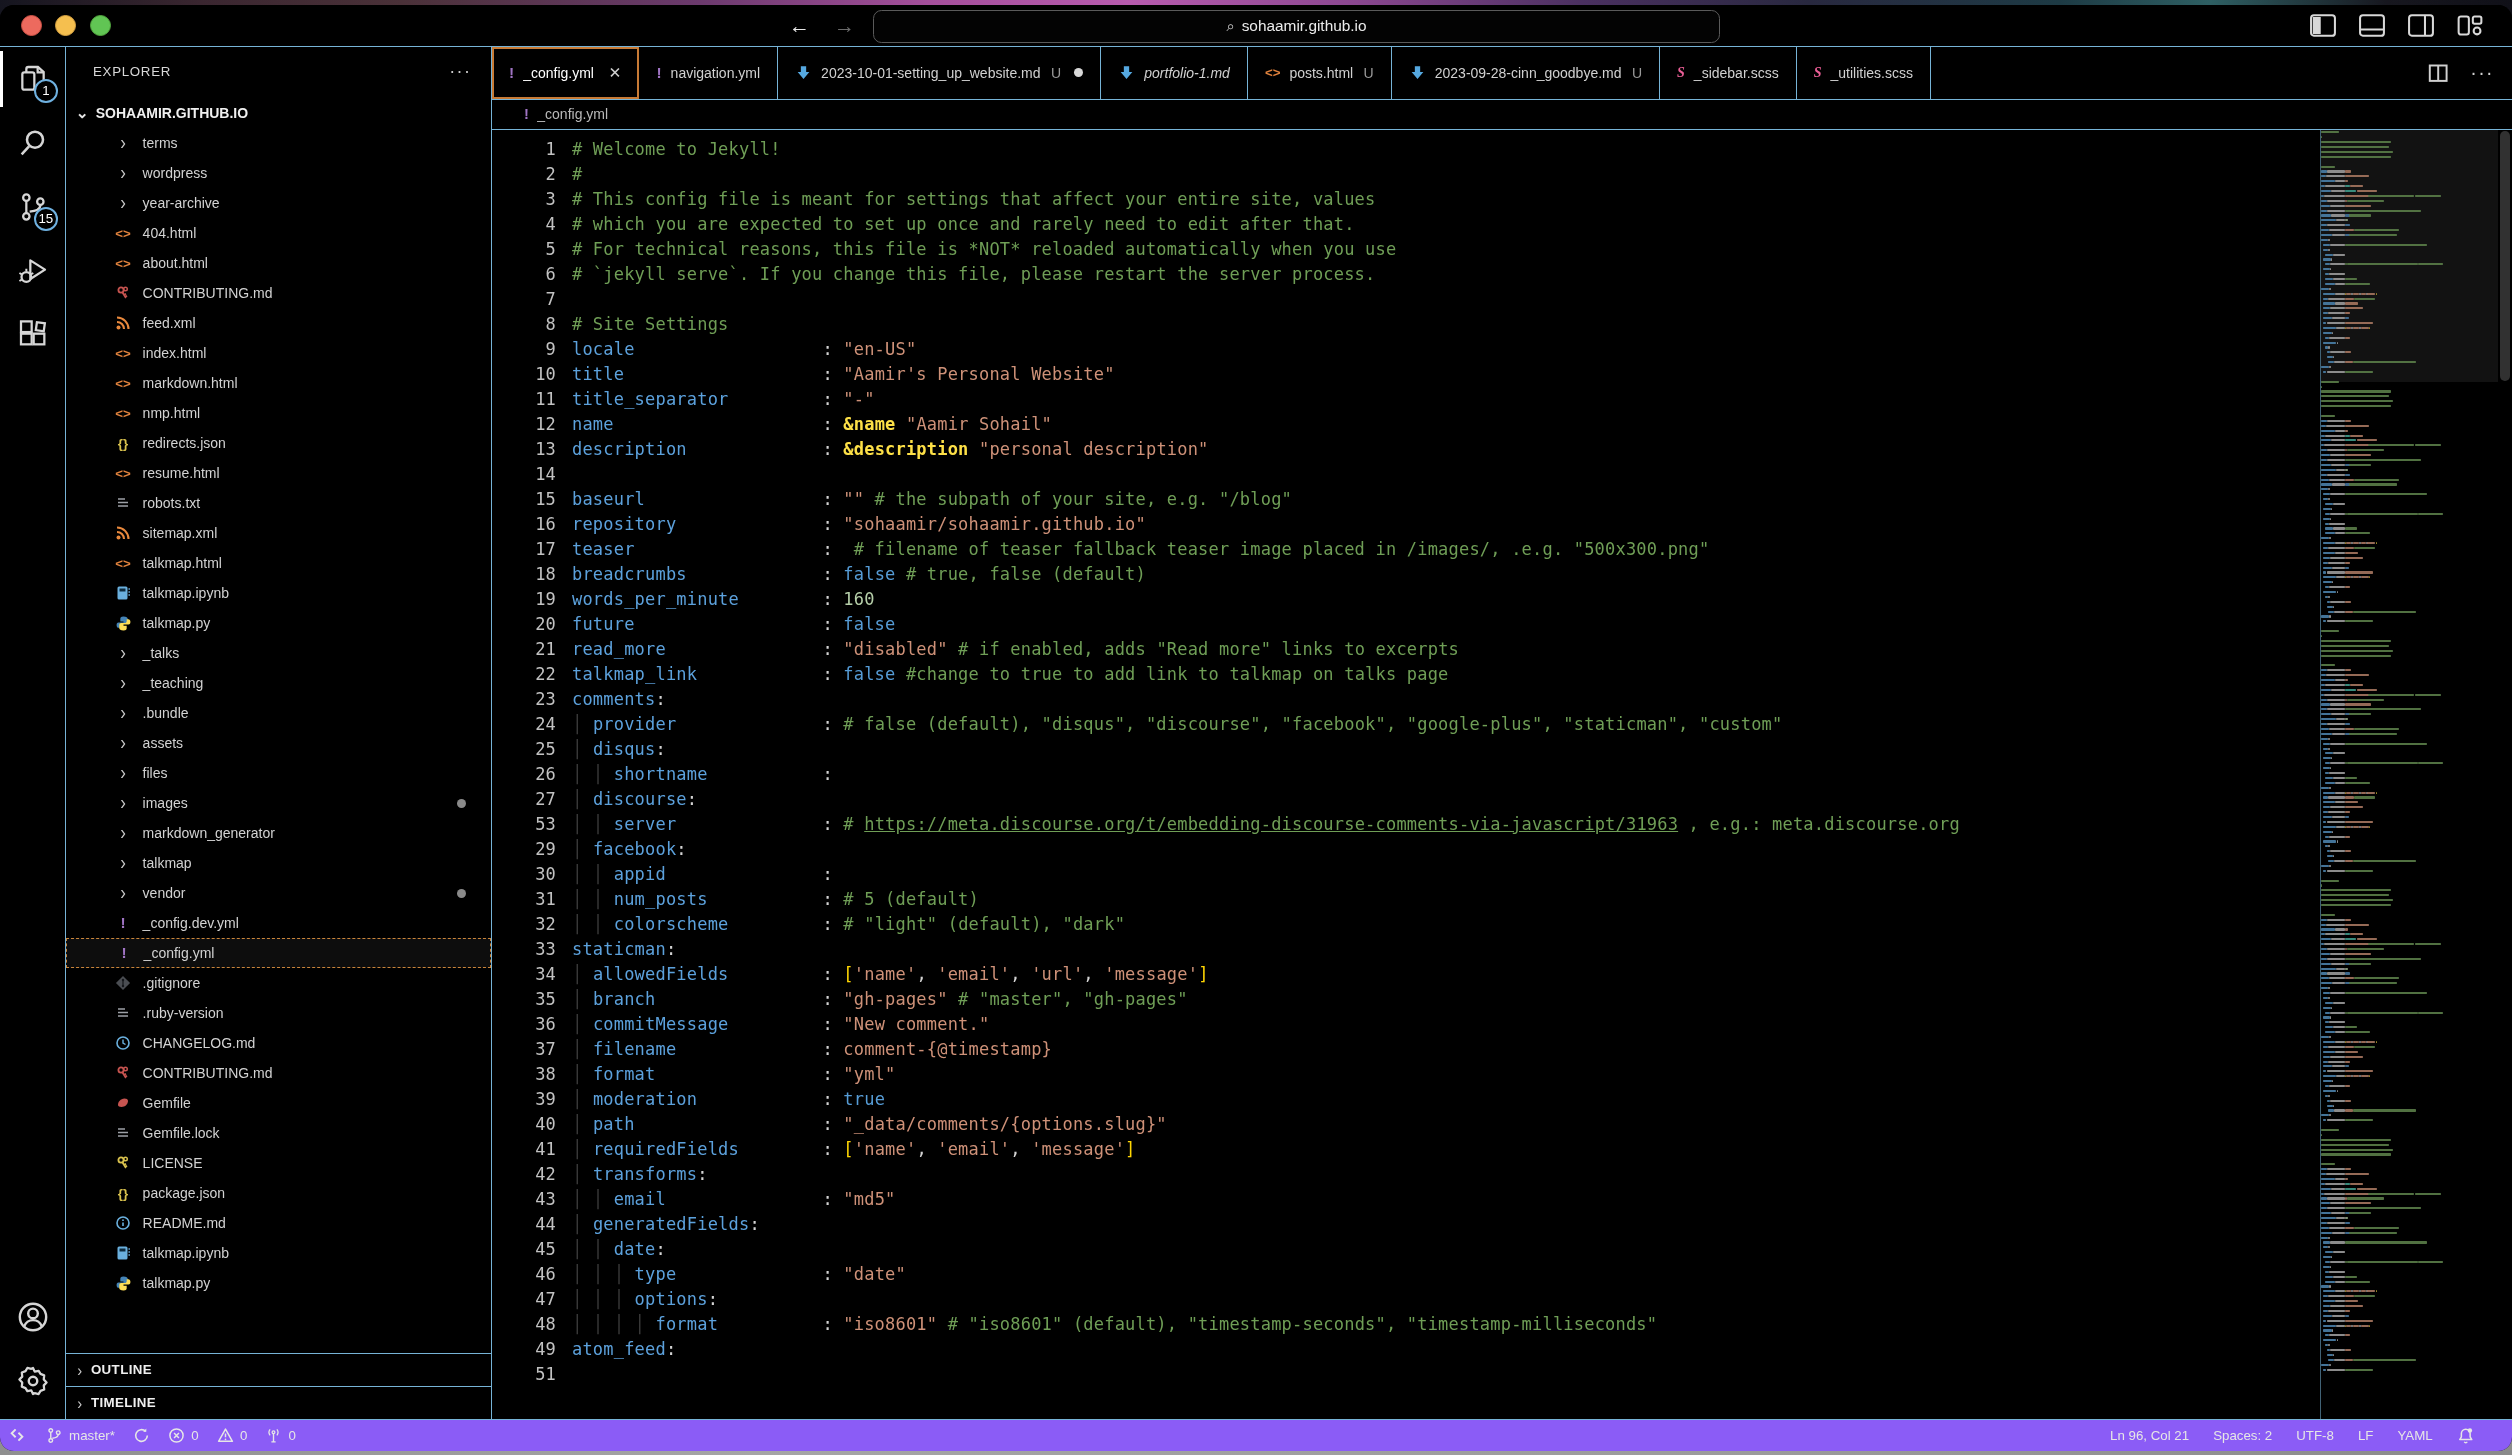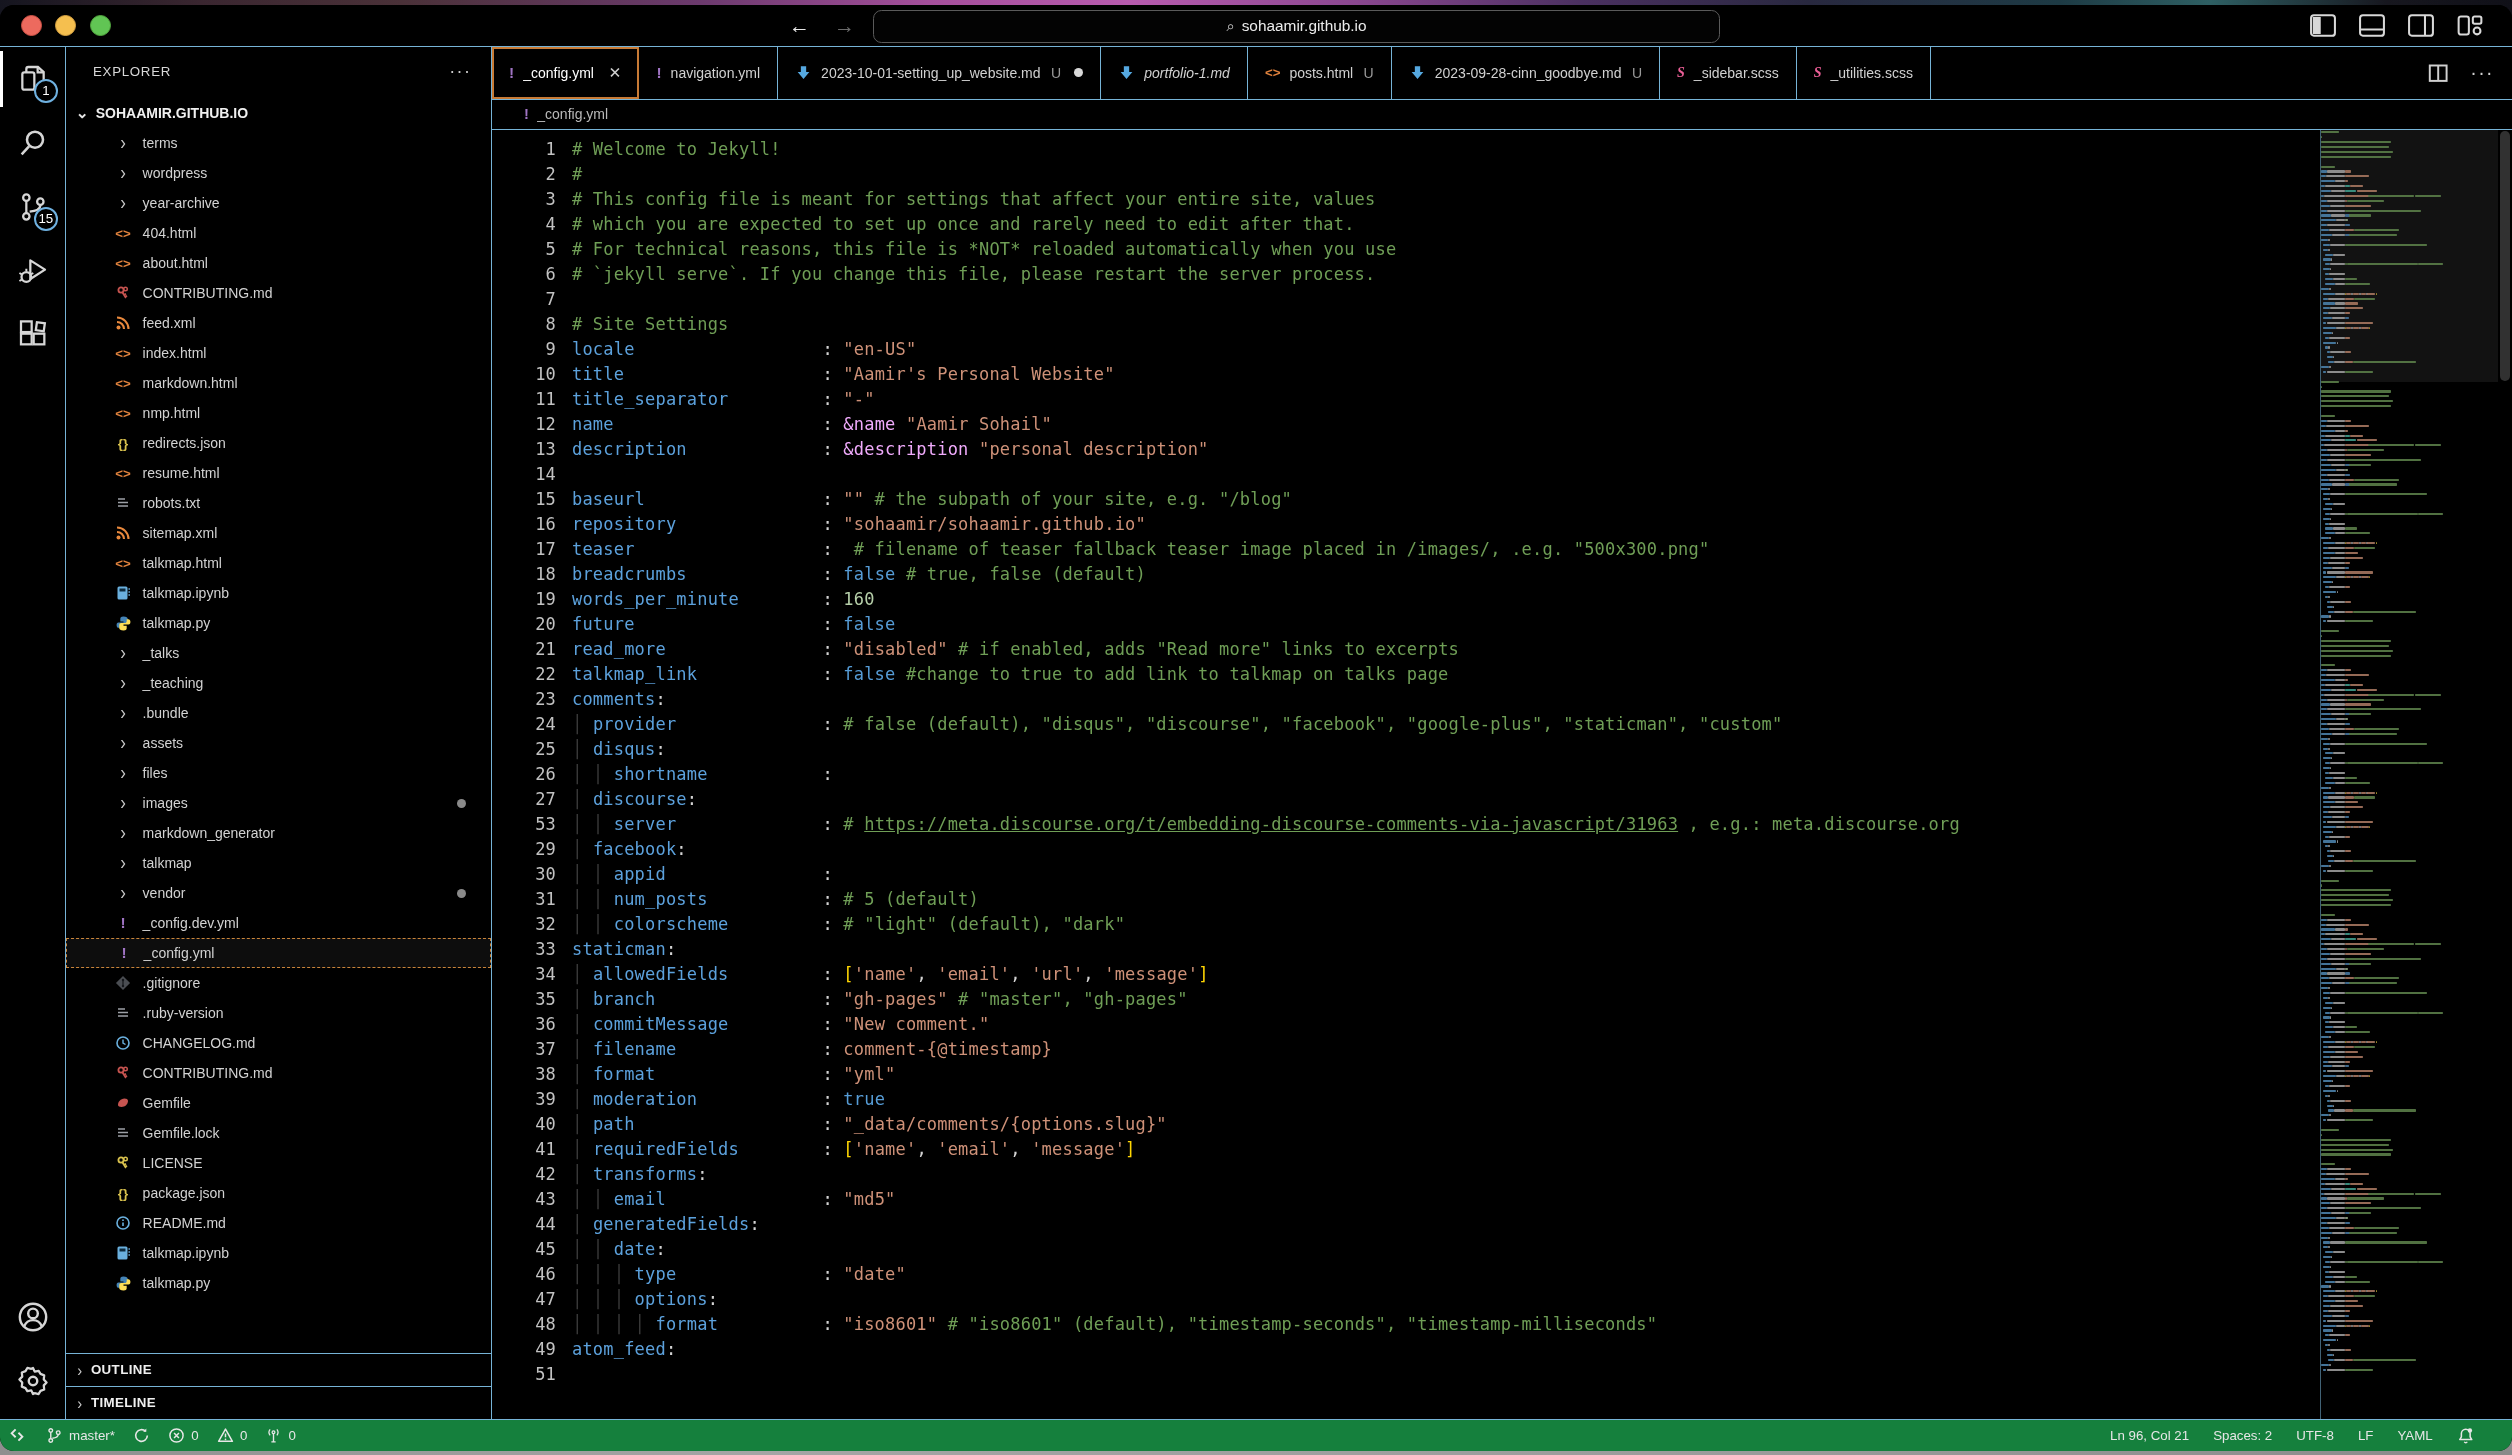--- a/index.html
+++ b/index.html
@@ -63,31 +63,31 @@
   .tab-actions{margin-left:auto;display:flex;align-items:center;gap:21px;padding:0 18px;color:#d0d0d0;flex:0 0 auto;}
   .breadcrumb{height:29px;flex:0 0 auto;display:flex;align-items:center;gap:8.4px;padding-left:32px;color:#b9b9b9;
     font-size:14px;border-bottom:1.4px solid #76b3d6;}
   .codewrap{flex:1;position:relative;min-height:0;background:#000;}
   .codelines{position:absolute;top:7px;left:0;right:191px;bottom:0;overflow:hidden;
     font-family:"DejaVu Sans Mono",monospace;font-size:17px;line-height:25px;letter-spacing:0.2px;}
   .cl{display:flex;height:25px;white-space:pre;}
   .ln{width:64px;flex:0 0 auto;text-align:right;color:#c2c2c2;}
   .lc{margin-left:16px;}
   .seg-c{color:#6f9e56;} .seg-k{color:#5ca1dc;} .seg-p{color:#d4d4d4;} .seg-s{color:#ce9178;}
-  .seg-n{color:#b5cea8;} .seg-b{color:#569cd6;} .seg-a{color:#f0abfc;} .seg-y{color:#ffd602;}
+  .seg-n{color:#b5cea8;} .seg-b{color:#569cd6;} .seg-a{color:#fde047;font-weight:bold;} .seg-y{color:#ffd602;}
   .seg-g{color:#3d3d3d;}
   .seg-ls{color:#ce9178;text-decoration:underline;} .seg-lc{color:#6f9e56;text-decoration:underline;}
   .minimap{position:absolute;top:0;right:14px;width:177px;bottom:0;border-left:0.7px solid rgba(118,179,214,0.55);overflow:hidden;}
   .mm-line{height:4.9px;position:relative;}
   .mm-bar{position:absolute;top:1.4px;height:2.1px;border-radius:0.7px;opacity:.9;}
   .mm-viewport{position:absolute;top:0;left:0;right:0;height:252px;background:rgba(255,255,255,0.07);}
   .vscroll{position:absolute;top:0;right:0;width:14px;bottom:0;}
   .vthumb{position:absolute;top:1.4px;left:2.1px;width:9.8px;height:250px;background:rgba(130,130,130,0.38);border-radius:4.9px;}
   
-  .statusbar{height:31px;flex:0 0 auto;border-top:1.4px solid #76b3d6;background:#15803d;display:flex;align-items:center;
+  .statusbar{height:31px;flex:0 0 auto;border-top:1.4px solid #76b3d6;background:#8b5cf6;display:flex;align-items:center;
     color:#e6e6e6;font-size:13.3px;padding:0 9.8px;}
   .sb-left{display:flex;align-items:center;gap:18px;}
   .sb-right{margin-left:auto;display:flex;align-items:center;gap:24px;padding-right:28px;}
   .sb-item{display:flex;align-items:center;gap:6.3px;}
   svg.icon{display:block;}
 </style>
 </head>
 <body>
 
 <div class="desktop-top"></div>

